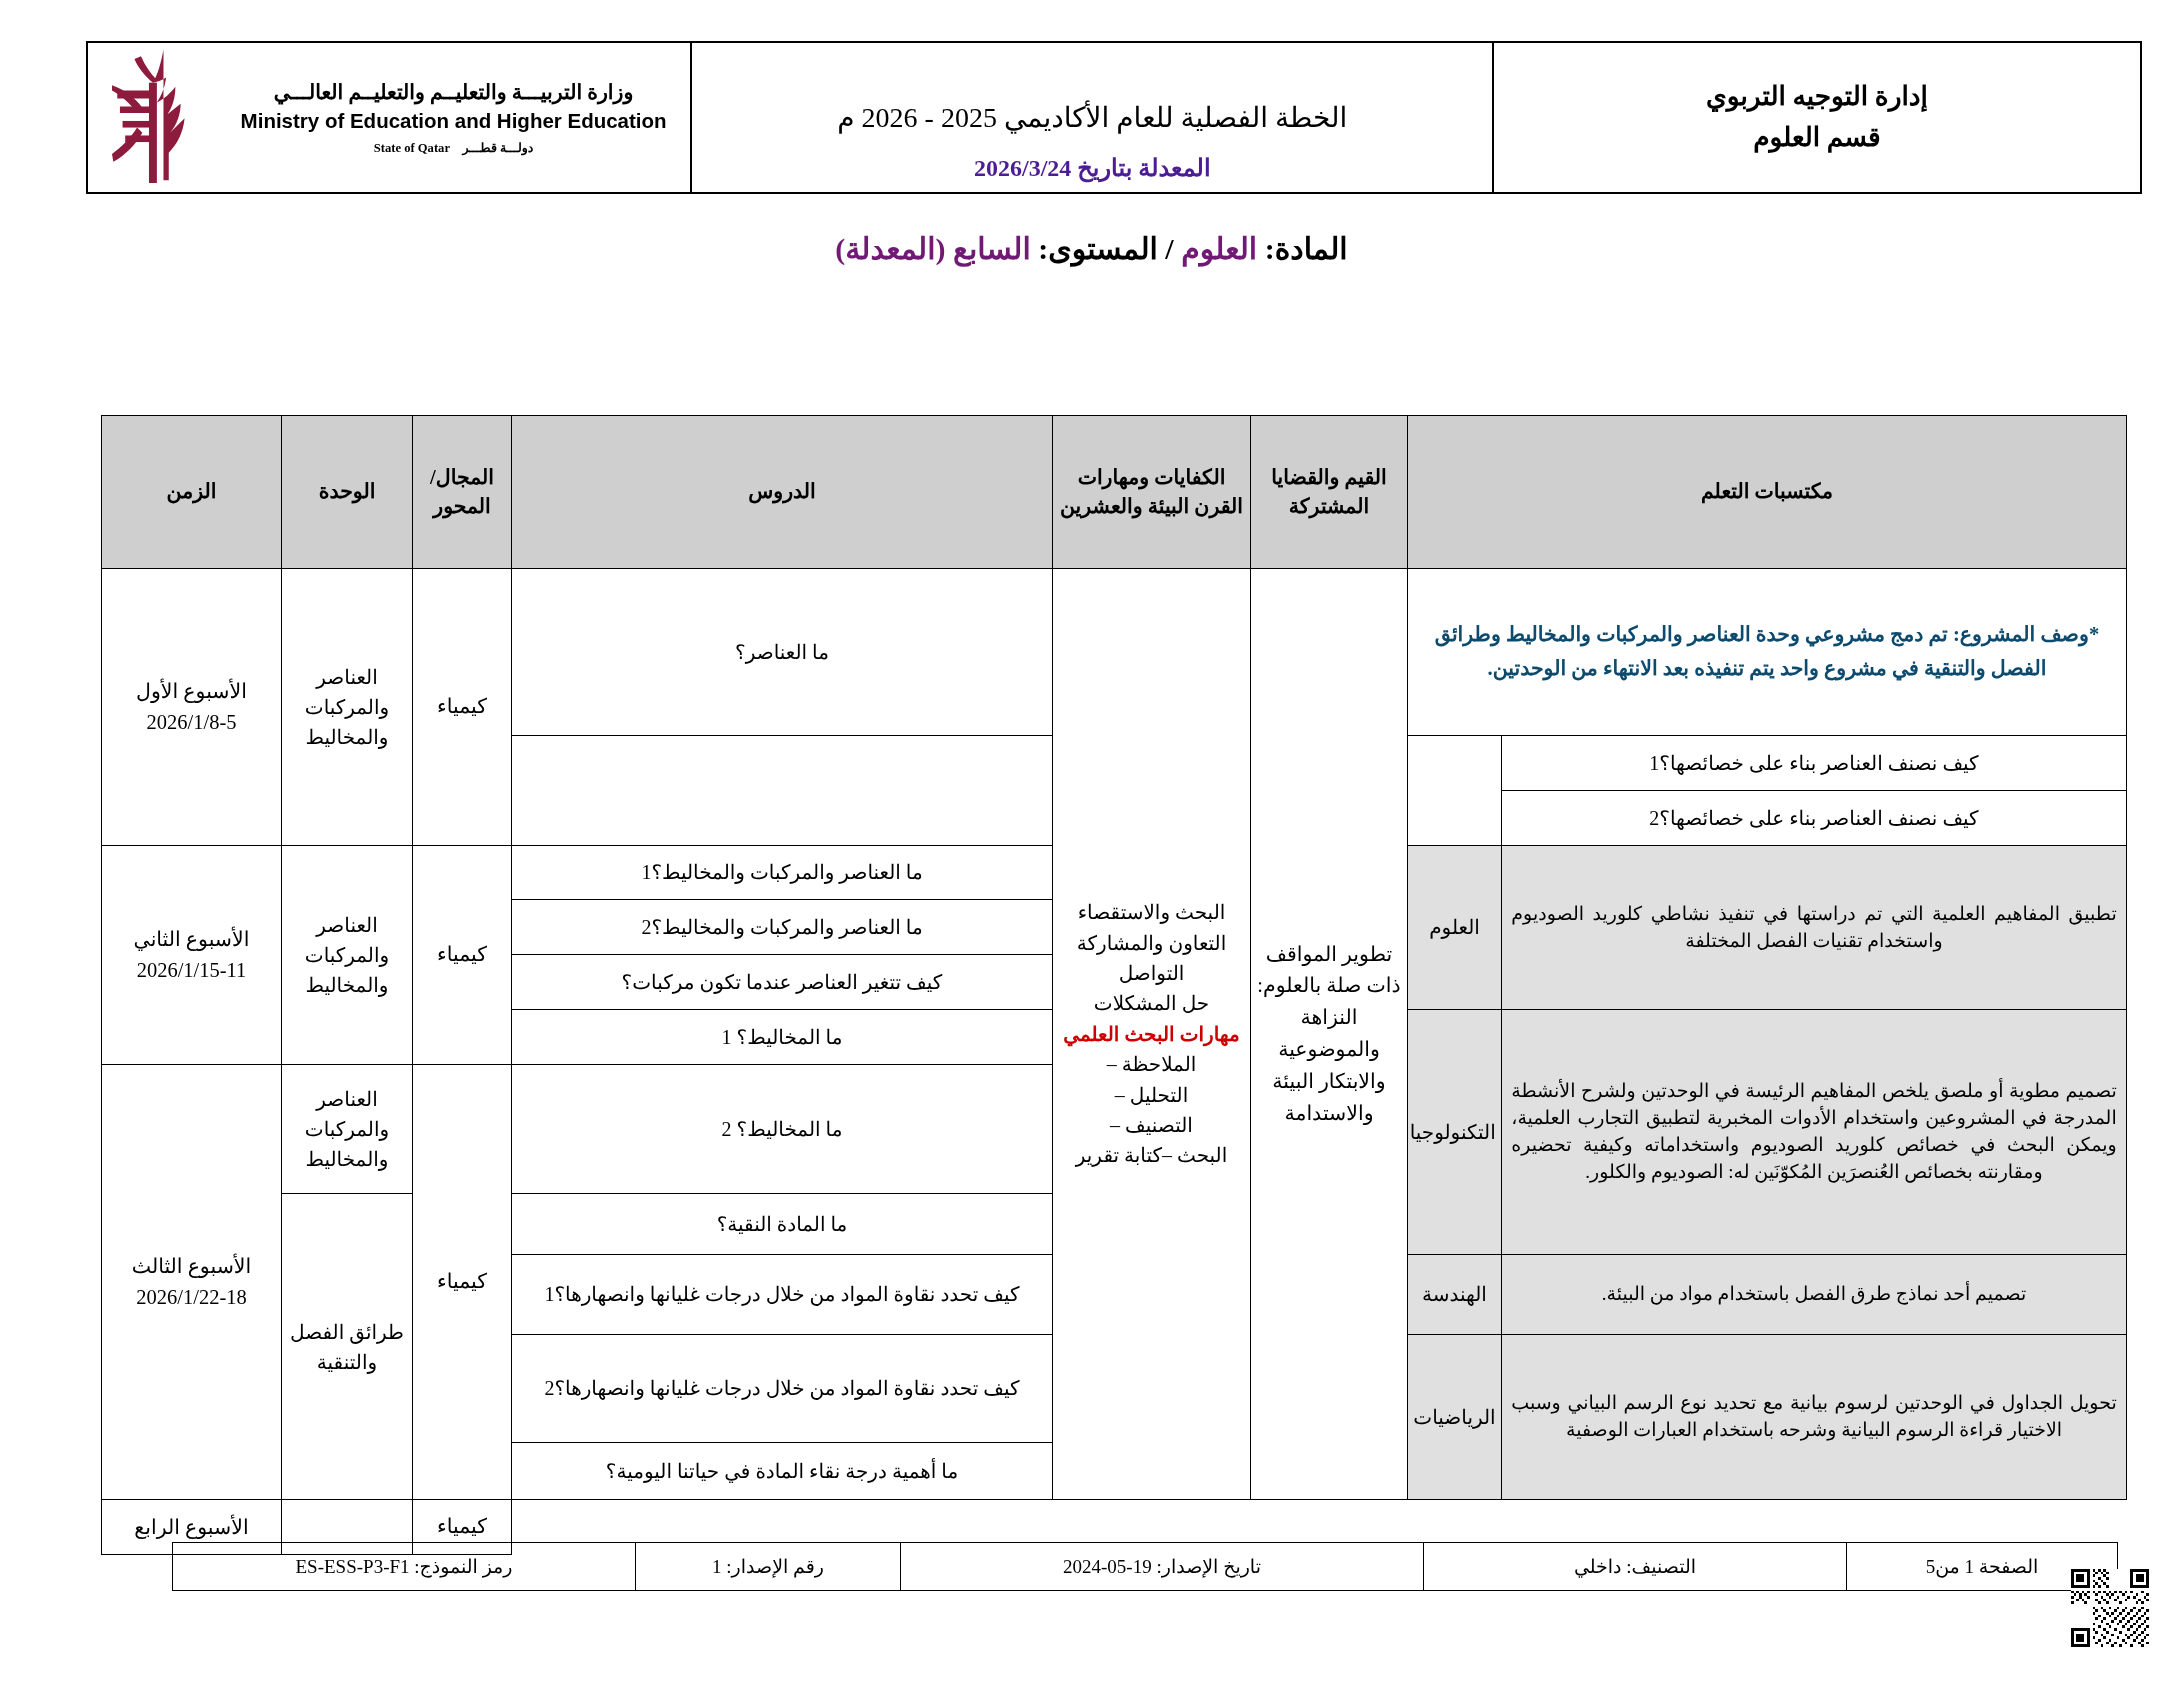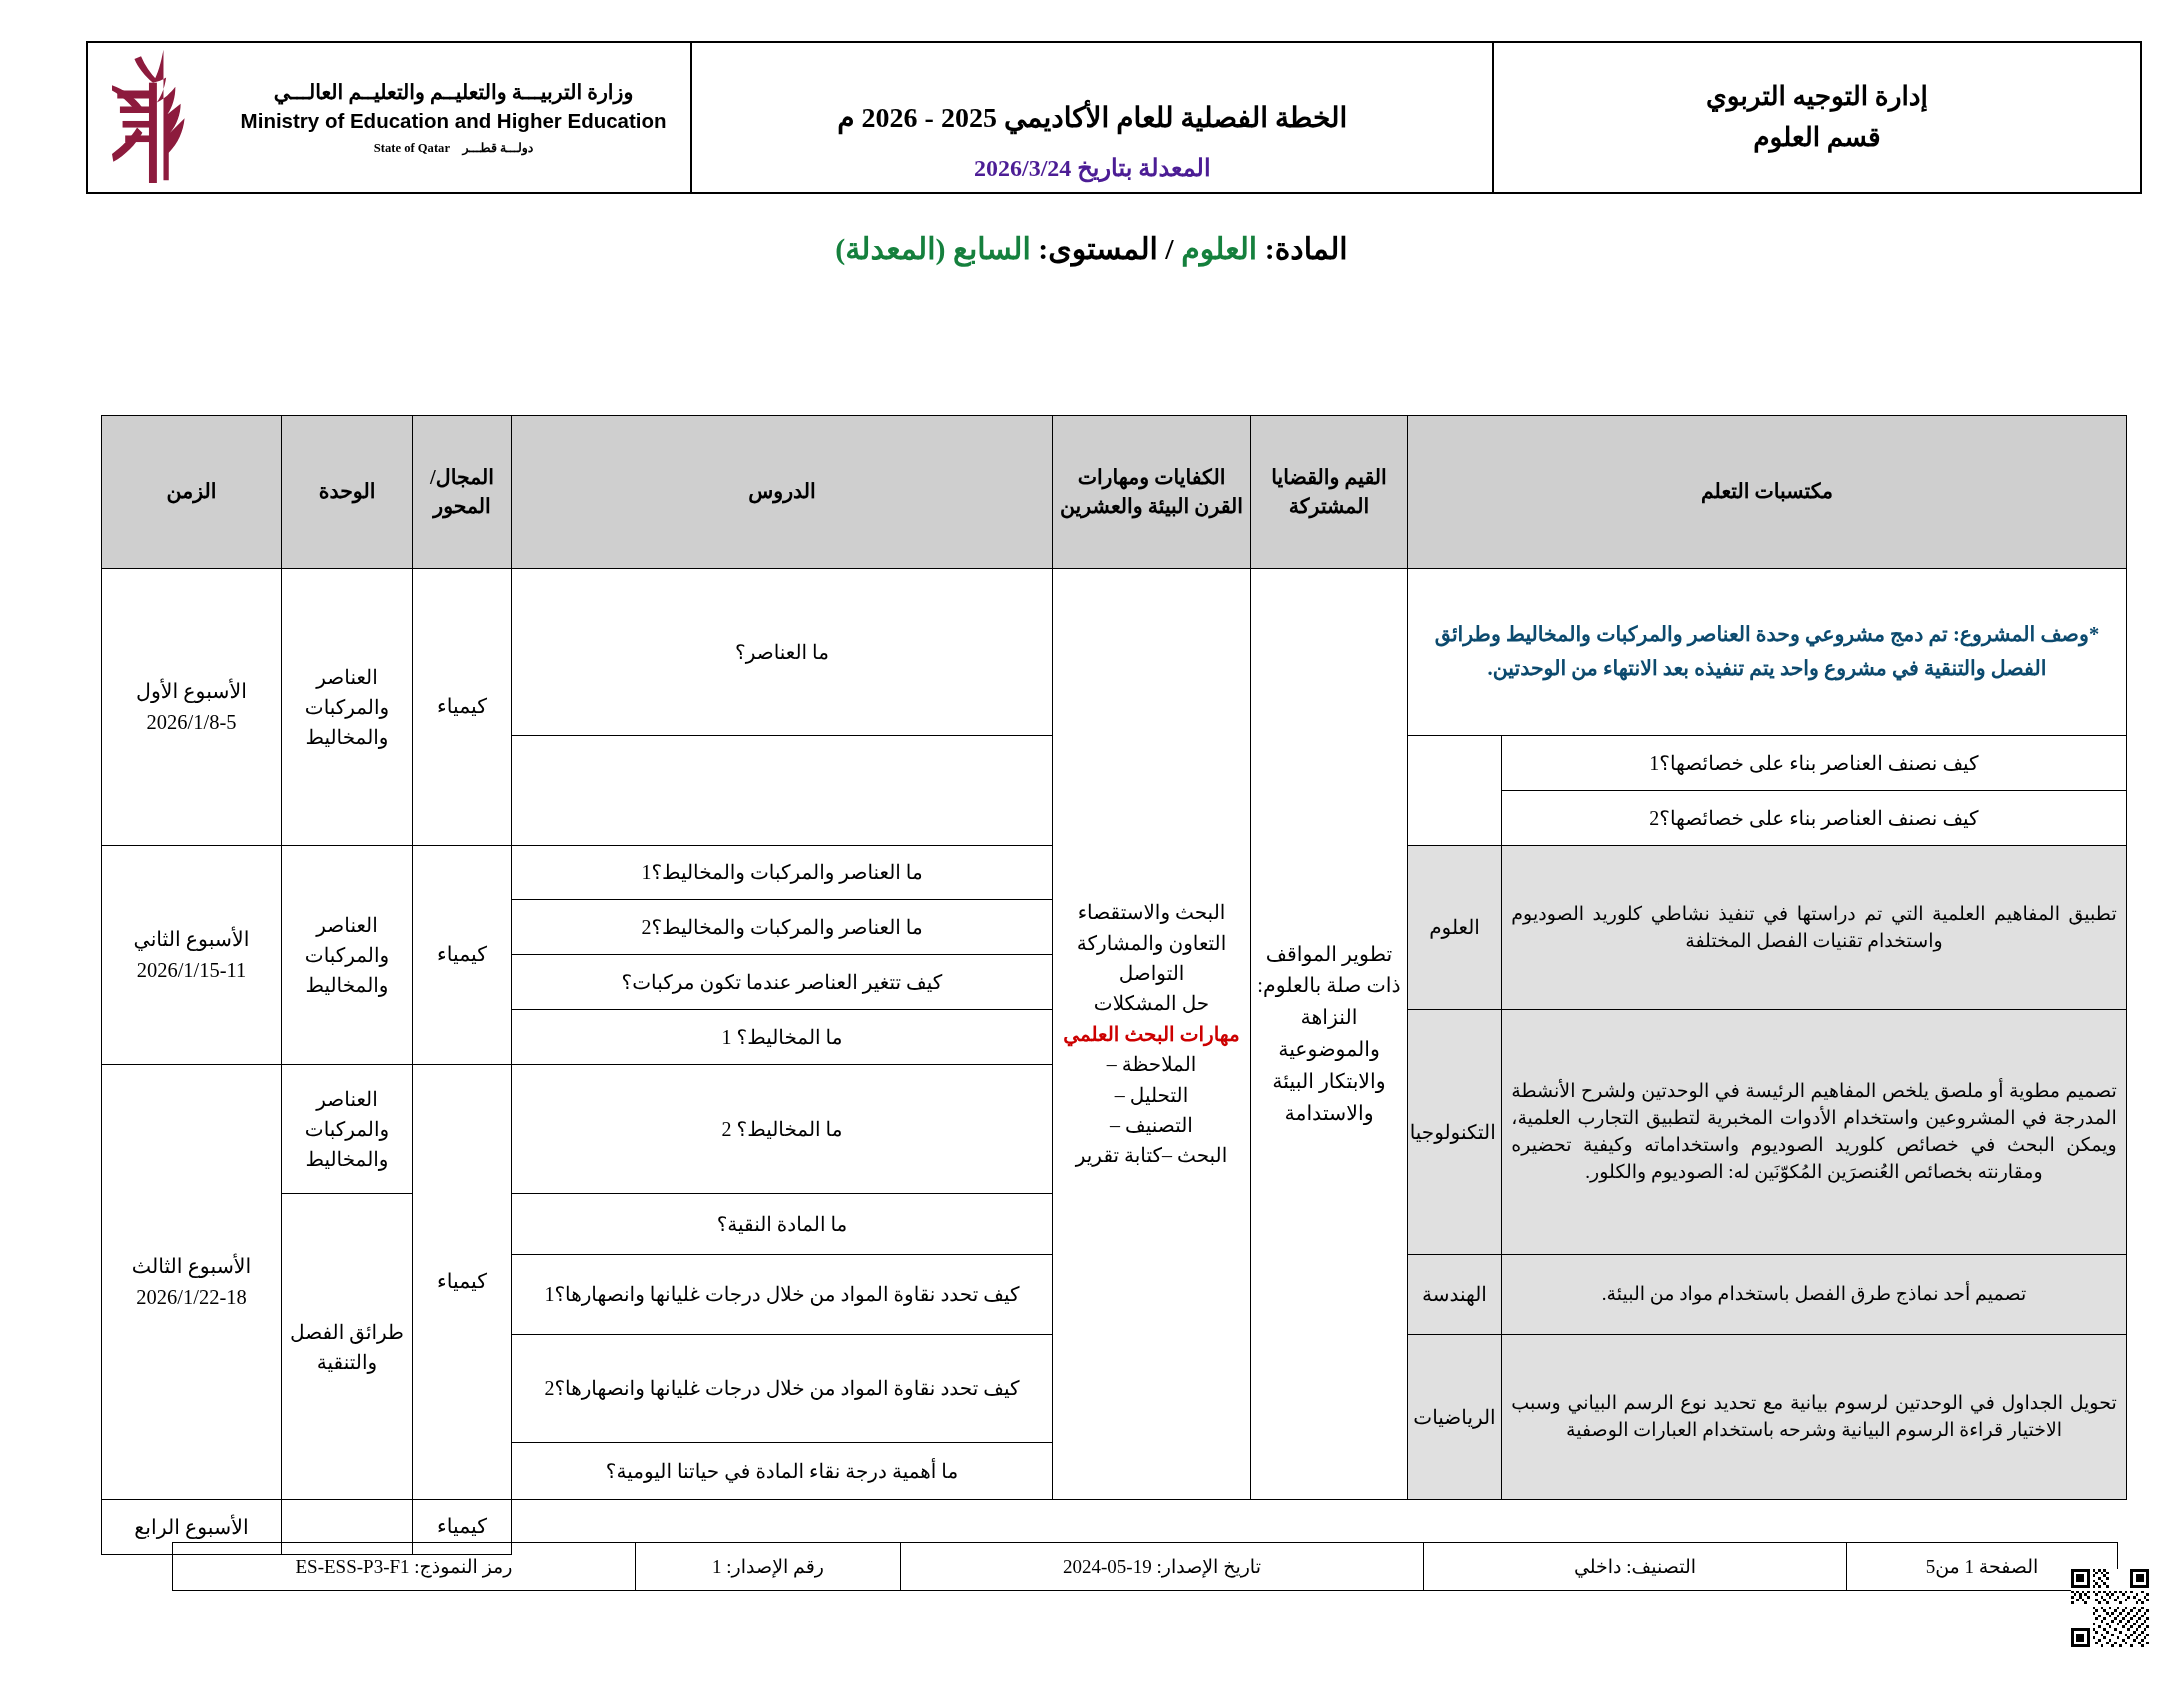--- a/index.html
+++ b/index.html
@@ -43,21 +43,21 @@
   .hdr-cell-title { width: 787px; }
   .hdr-cell-logo  { width: 589px; }
 
   .dept-line {
     font-size: 26.5px;
     font-weight: bold;
     line-height: 1.55;
   }
   .doc-title {
     font-size: 28px;
-    font-weight: bold;
+    font-weight: normal;
     line-height: 1.4;
     margin-bottom: 16px;
     margin-top: 48px;
   }
   .doc-sub {
     font-size: 24px;
     font-weight: bold;
     color: #4c1d95;
     line-height: 1.3;
   }
@@ -104,21 +104,21 @@
   .subject-line1 {
     font-size: 30px;
     font-weight: bold;
     line-height: 1.6;
   }
   .subject-line2 {
     font-size: 29px;
     font-weight: bold;
     line-height: 1.7;
   }
-  .red { color: #15803d; }
+  .red { color: #701a75; }
 
   
   .main-table {
     position: absolute;
     left: 101px;
     top: 415px;
     width: 2026px;
     border-collapse: collapse;
     table-layout: fixed;
   }

